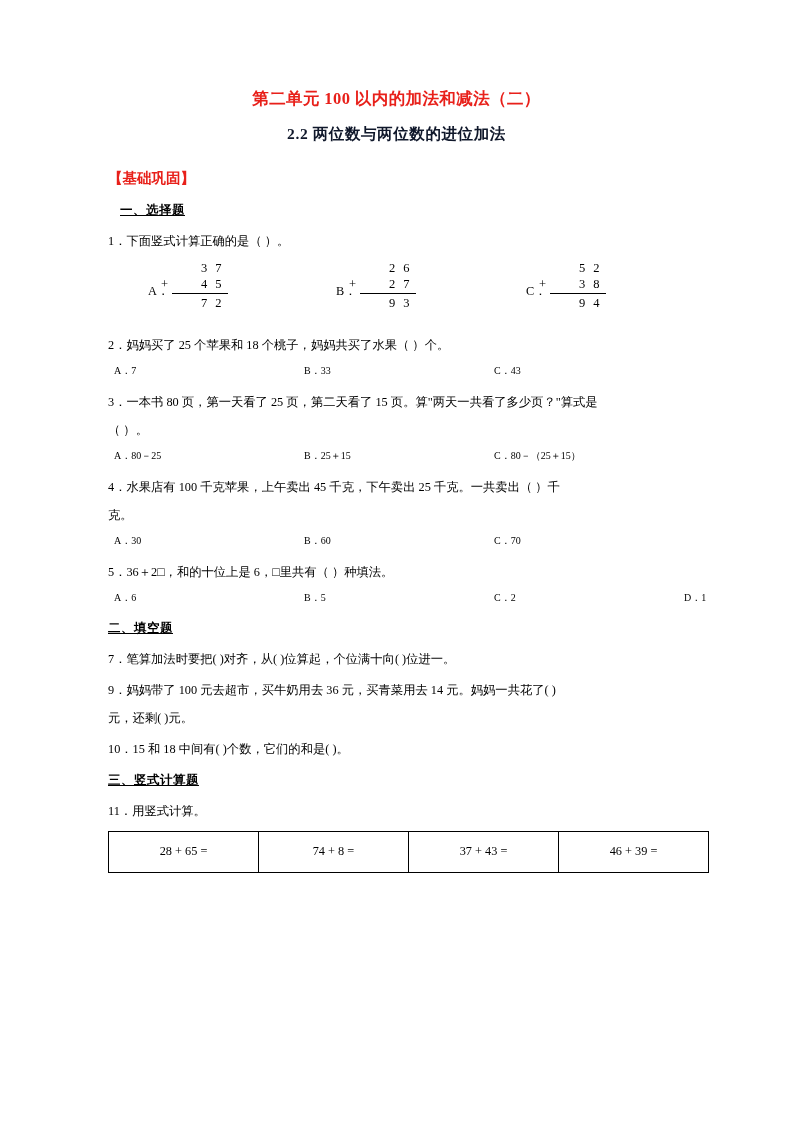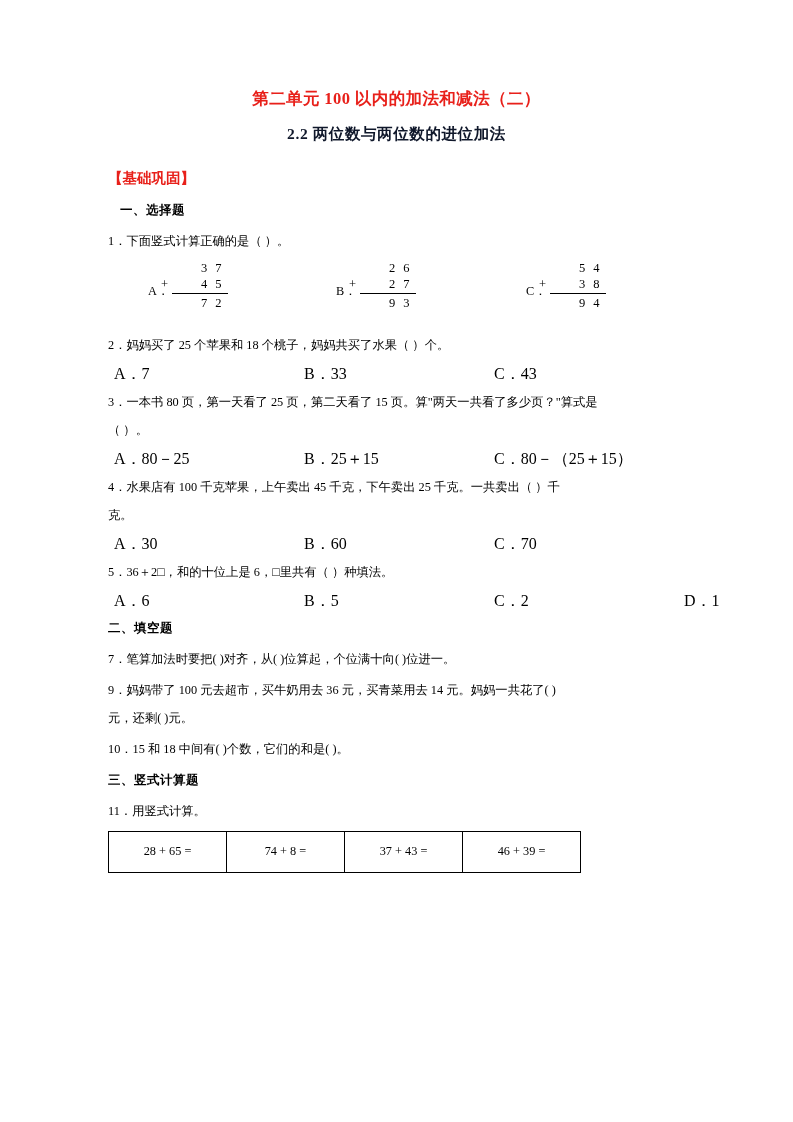--- a/index.html
+++ b/index.html
@@ -42,32 +42,33 @@
     color: #e8201a;
     font-weight: bold;
     font-size: 14.5px;
     margin: 0 0 14px 0;
   }
   .sub-head {
     font-weight: bold;
     font-size: 12.5px;
     margin: 0 0 13px 12px;
     letter-spacing: 0.5px;
+    text-decoration: underline;
   }
   .sub-head.nolead {
     margin-left: 0;
   }
   .q {
     font-size: 12.3px;
     line-height: 1.55;
     margin: 0 0 12px 0;
   }
   .q.tight { margin-bottom: 9px; }
   .opts {
-    font-size: 16px;
+    font-size: 10px;
     margin: 8px 0 12px 0;
     position: relative;
     height: 17px;
   }
   .opts span { position: absolute; white-space: nowrap; }
   .o1 { left: 6px; }
   .o2 { left: 196px; }
   .o3 { left: 386px; text-align: right; }
   .o4 { left: 576px; }
   
@@ -117,21 +118,21 @@
     margin: 1px 0 1px 0;
     height: 0;
   }
   .vf1 { left: 40px; }
   .vf2 { left: 228px; }
   .vf3 { left: 418px; }
 
   table.calc {
     border-collapse: collapse;
     margin-top: 10px;
-    width: 473px;
+    width: 601px;
     table-layout: fixed;
   }
   table.calc td {
     border: 1px solid #000;
     height: 38px;
     text-align: center;
     vertical-align: middle;
     font-size: 12.3px;
   }
 </style>
@@ -170,21 +171,21 @@
           <span class="plus">+</span>
           <span>2 7</span>
         </div>
         <div class="vf-rule"></div>
         <div class="vf-row">9 3</div>
       </div>
     </div>
     <div class="vf vf3">
       <span class="vf-label">C．</span>
       <div class="vf-body">
-        <div class="vf-row">5 4</div>
+        <div class="vf-row">5 2</div>
         <div class="vf-row op">
           <span class="plus">+</span>
           <span>3 8</span>
         </div>
         <div class="vf-rule"></div>
         <div class="vf-row">9 4</div>
       </div>
     </div>
   </div>
 

